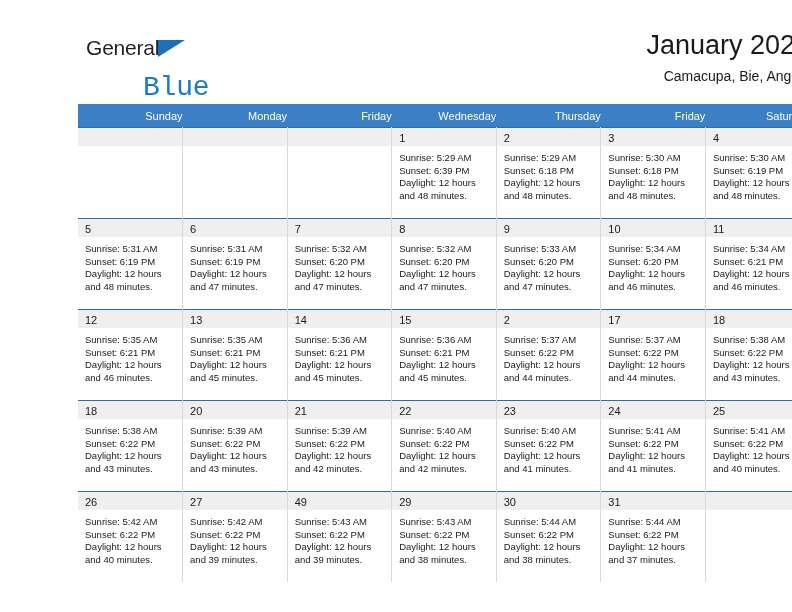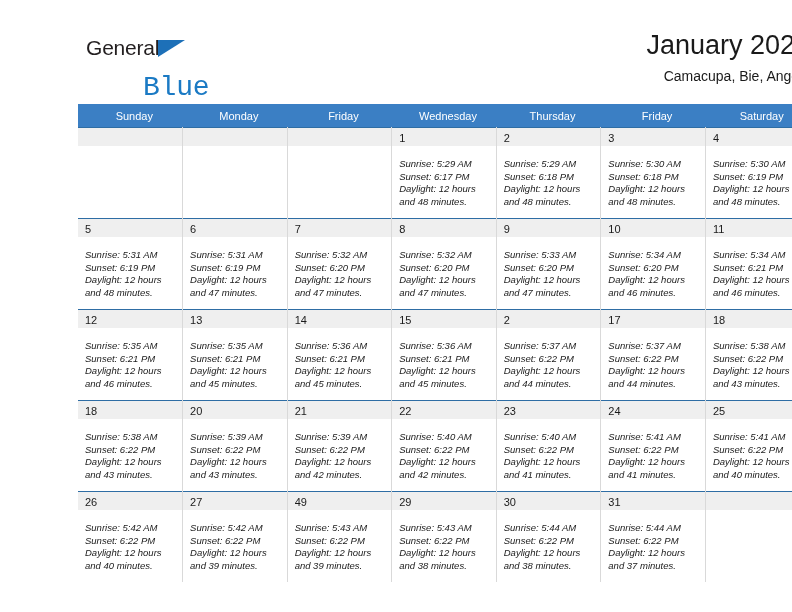--- a/index.html
+++ b/index.html
@@ -96,21 +96,21 @@
     border-collapse: collapse;
     table-layout: fixed;
   }
   .calendar col { width: 104.57px; }
 
   thead th {
     background: #3b7fc4;
     color: #ffffff;
     font-size: 11px;
     font-weight: normal;
-    text-align: center;
+    text-align: right;
     padding: 5px 0 5px 8px;
     height: 13px;
     vertical-align: middle;
   }
 
   tbody tr.week-row {
     height: 90px;
   }
 
   td.day-cell {
@@ -131,25 +131,24 @@
     background: #efefef;
     height: 18px;
     padding: 2px 0 0 7px;
     box-sizing: border-box;
     font-size: 11px;
     color: #1a1a1a;
     line-height: 16px;
   }
 
   .cell-body {
-    padding: 12px 6px 0 7px;
+    padding: 6px 6px 0 7px;
     font-size: 9.5px;
     line-height: 12.6px;
     color: #1a1a1a;
-    font-style: italic;
   }
   .cell-body div { white-space: nowrap; }
 </style>
 </head>
 <body>
 
 <div class="page">
 
   <div class="header">
 
@@ -195,21 +194,21 @@
           <td class="day-cell empty">
             <div class="daynum-band"></div>
           </td>
           <td class="day-cell empty">
             <div class="daynum-band"></div>
           </td>
           <td class="day-cell">
             <div class="daynum-band">1</div>
             <div class="cell-body">
               <div>Sunrise: 5:29 AM</div>
-              <div>Sunset: 6:17 PM</div>
+              <div>Sunset: 6:39 PM</div>
               <div>Daylight: 12 hours</div>
               <div>and 48 minutes.</div>
             </div>
           </td>
           <td class="day-cell">
             <div class="daynum-band">2</div>
             <div class="cell-body">
               <div>Sunrise: 5:29 AM</div>
               <div>Sunset: 6:18 PM</div>
               <div>Daylight: 12 hours</div>

